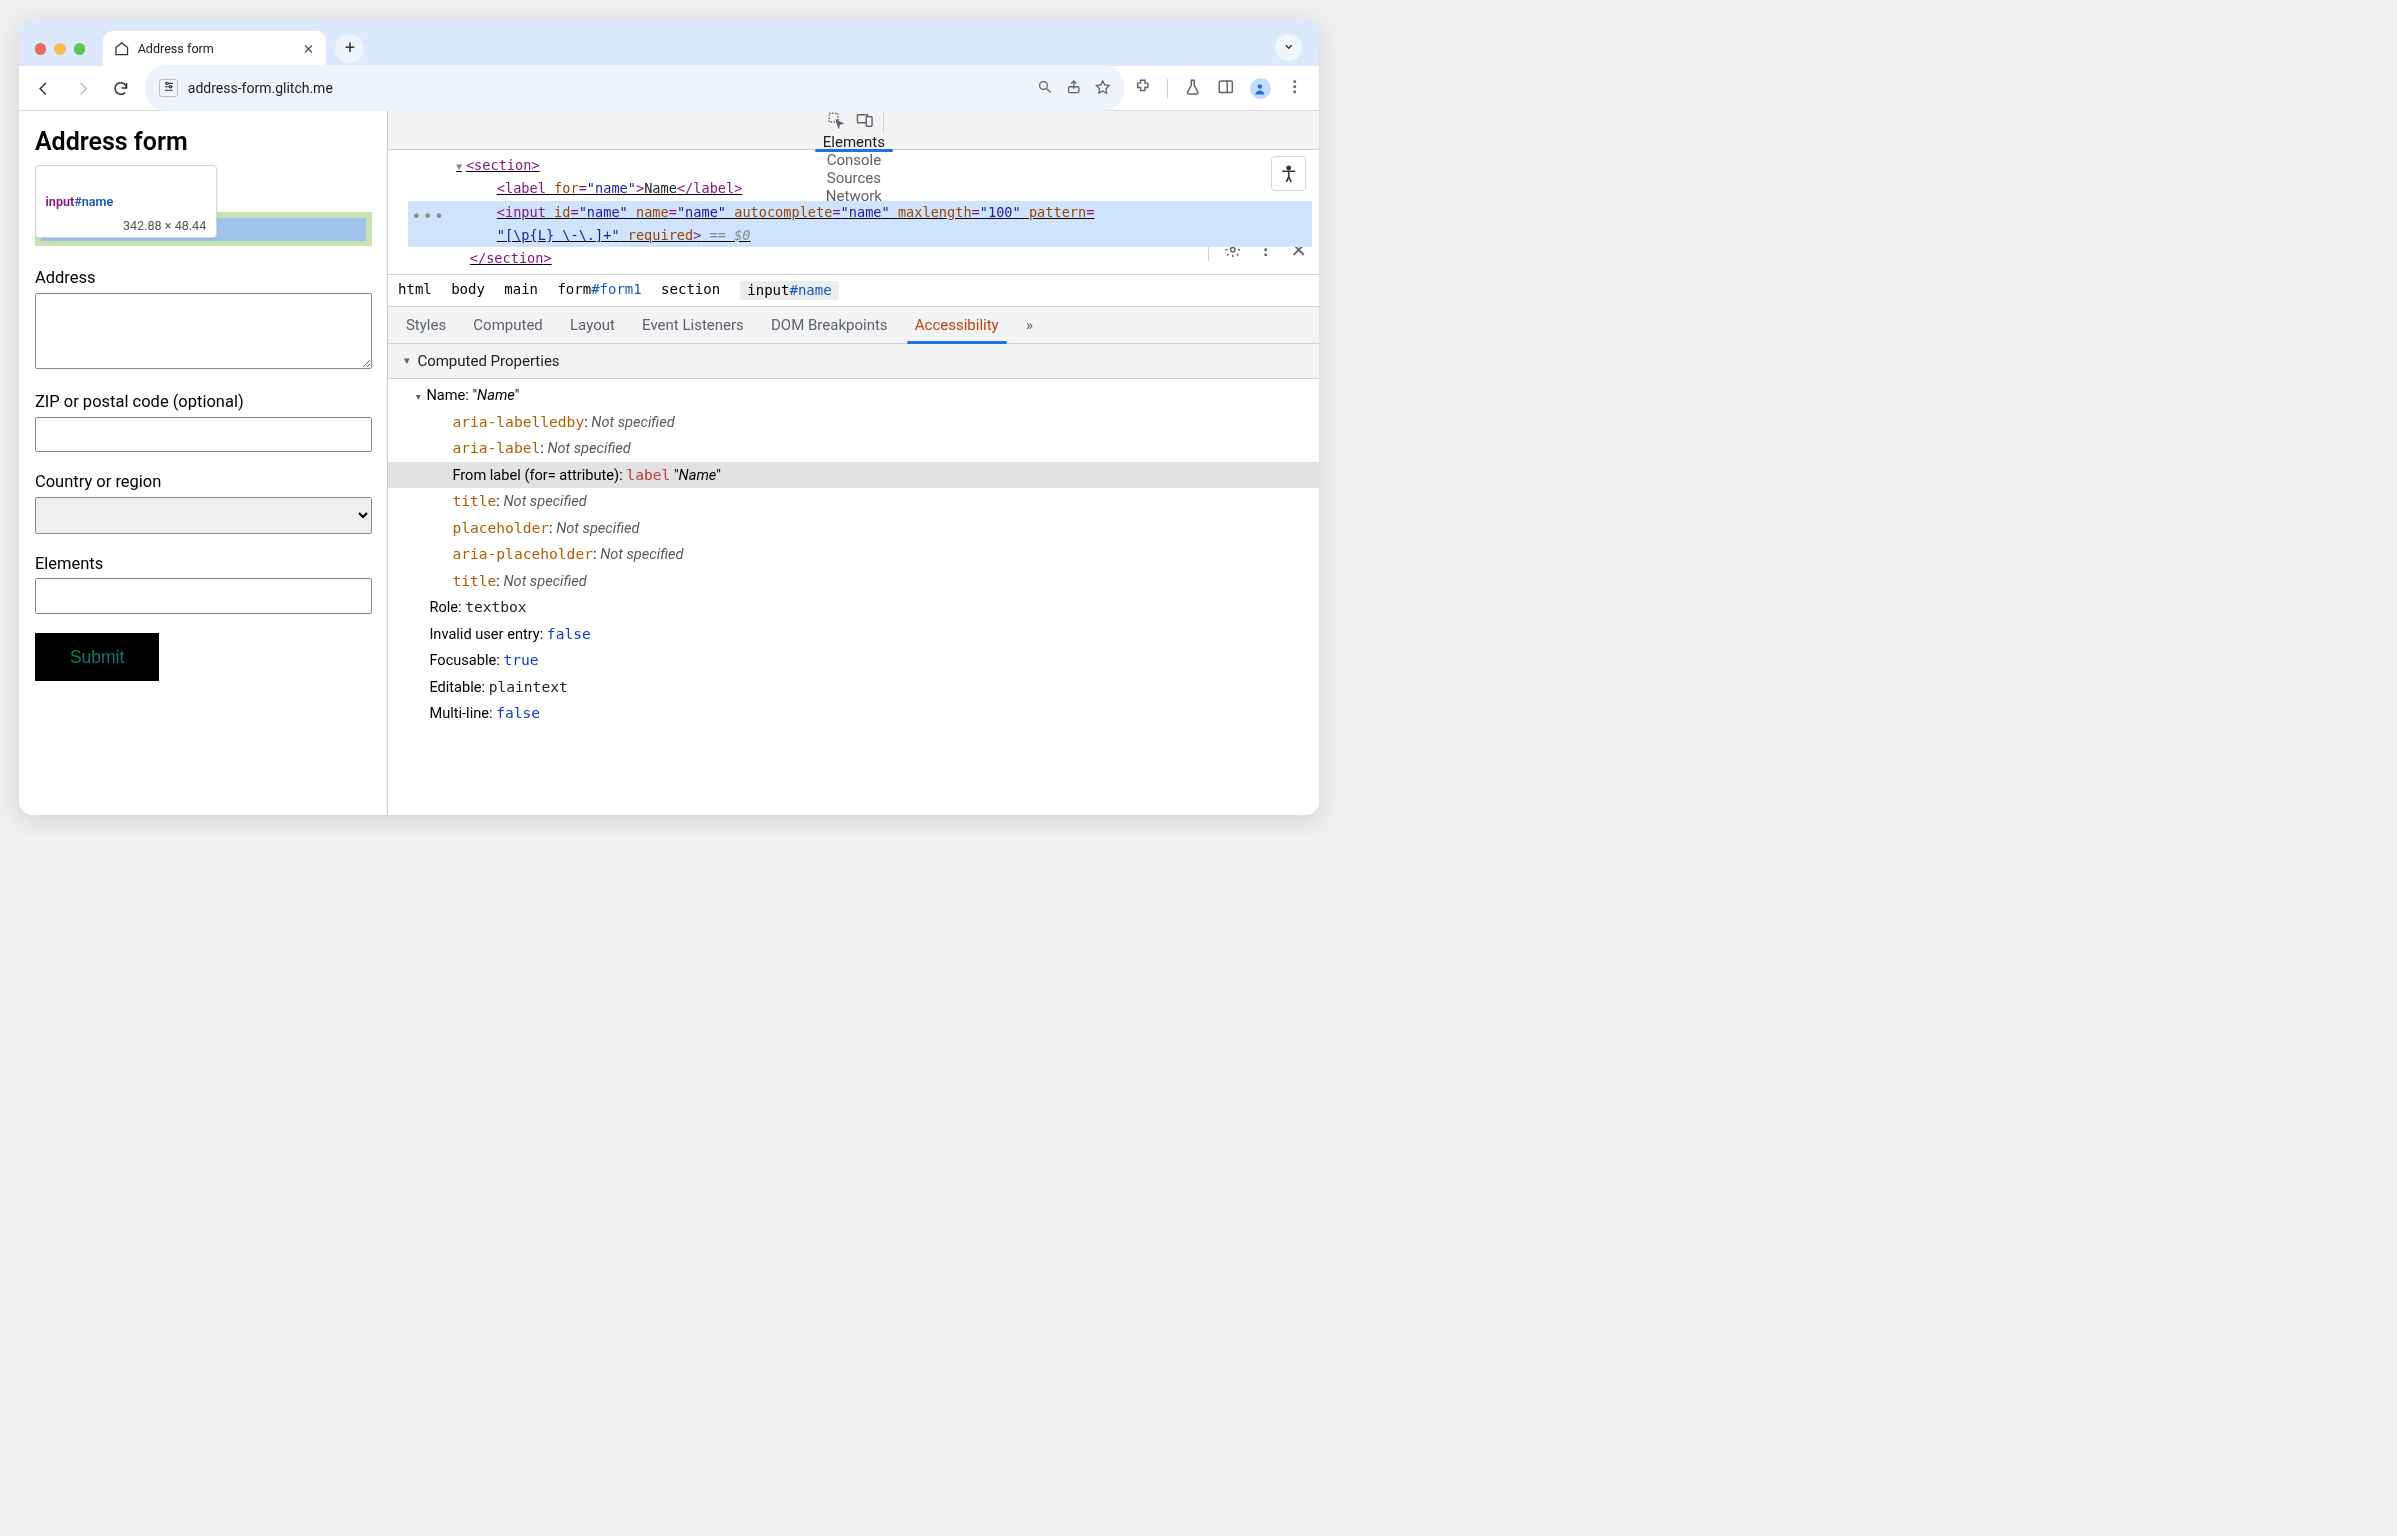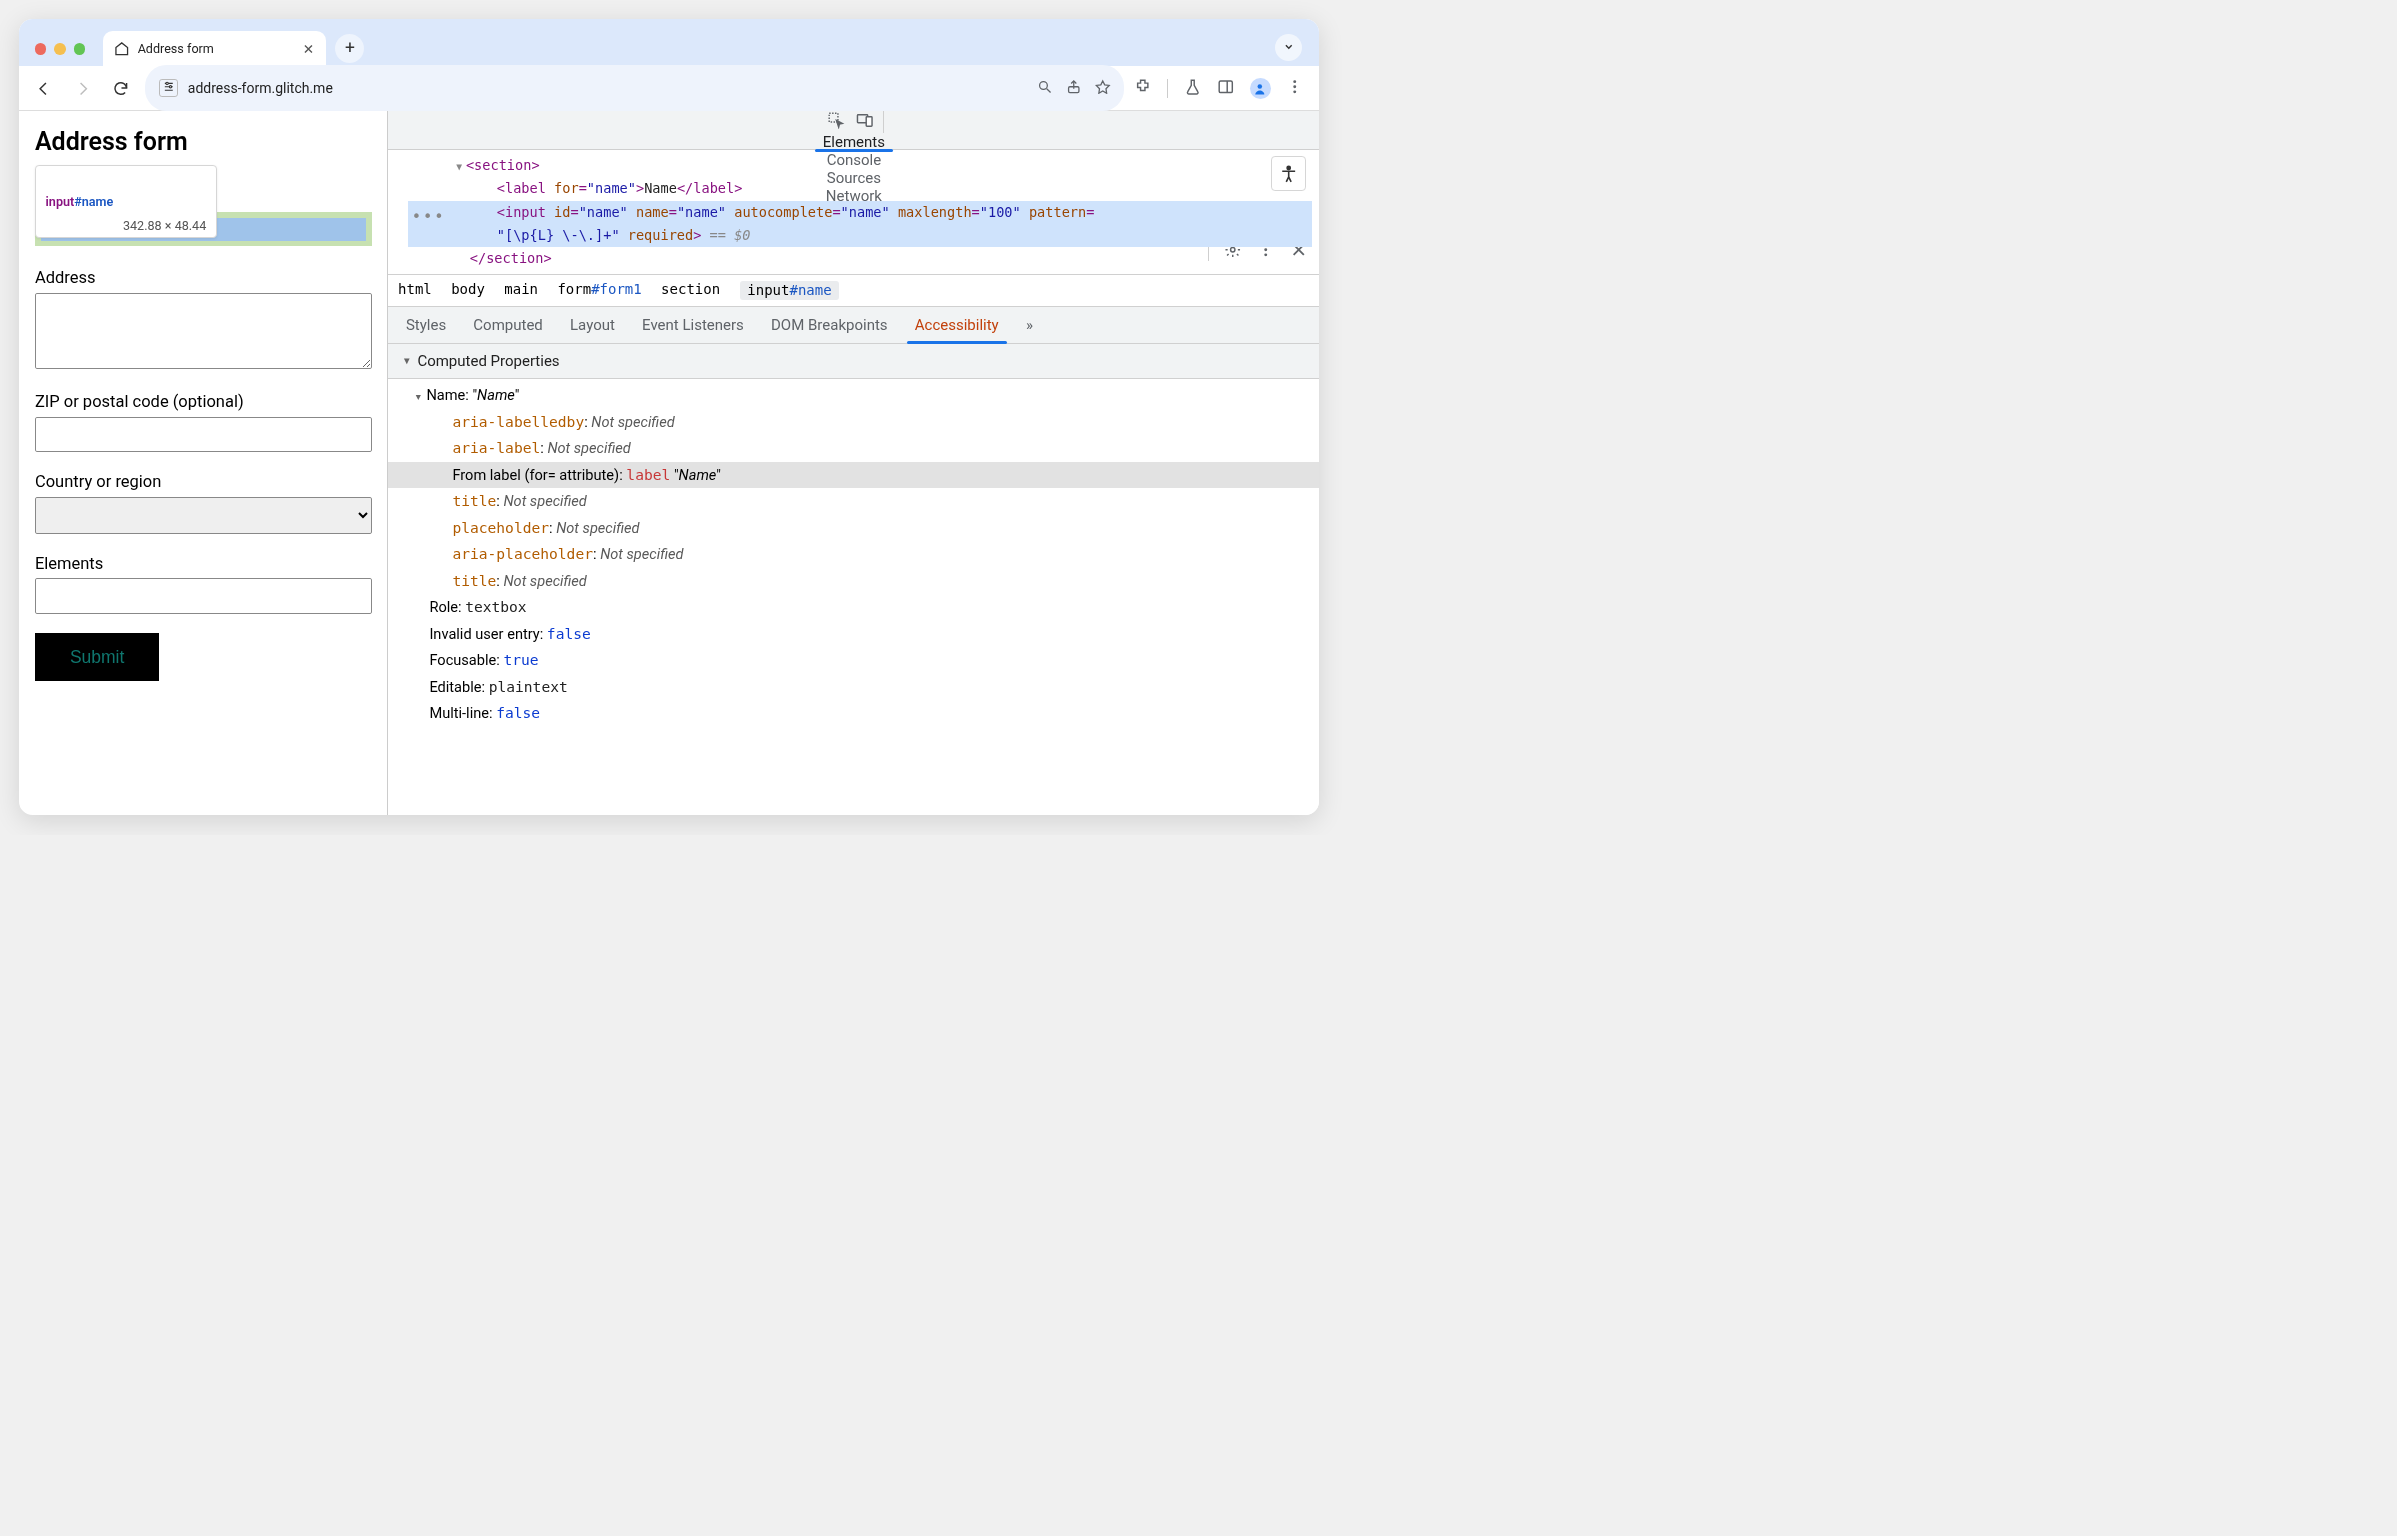--- a/index.html
+++ b/index.html
@@ -157,20 +157,21 @@
   .dt-tab-icons-right { margin-left: auto; display: flex; gap: 15.5px; align-items: center; padding-right: 3.9px; }
   .dt-tabs .vdivider { width: 1px; height: 19.4px; background: #cfcfcf; }
   .dom-tree {
     font-family: Menlo, Monaco, Consolas, monospace;
     font-size: 13.6px;
     line-height: 1.7;
     padding: 3.9px 7.8px 3.9px 19.4px;
     white-space: nowrap;
     overflow-x: hidden;
     position: relative;
+    text-decoration: underline;
   }
   .dom-line { padding-left: 62px; }
   .dom-line.l0 { padding-left: 62px; }
   .dom-line.l1 { padding-left: 89px; }
   .tri::before { content: "▼"; font-size: 9.7px; color: #888; margin-right: 3.9px; margin-left: -13.6px; }
   .sel-line {
     background: #cfe3fc;
     padding-left: 89px;
     position: relative;
   }

